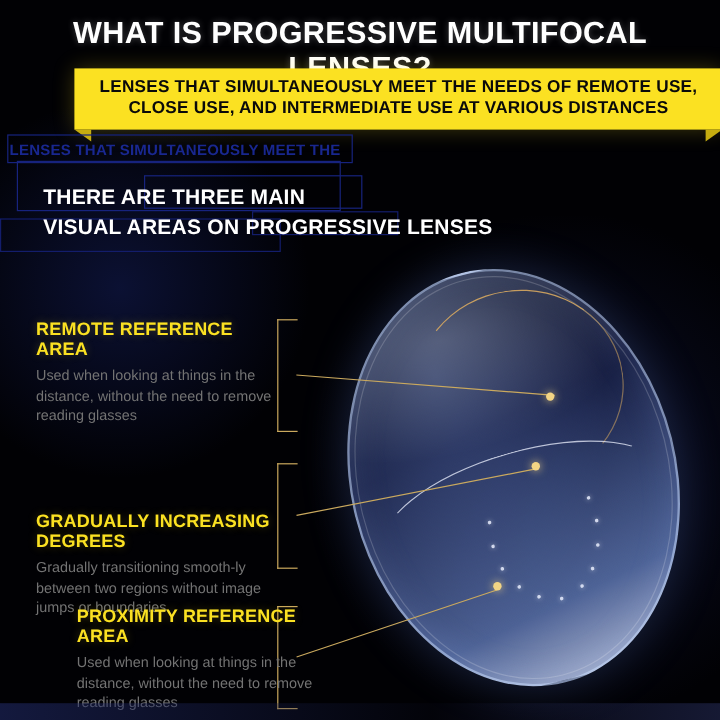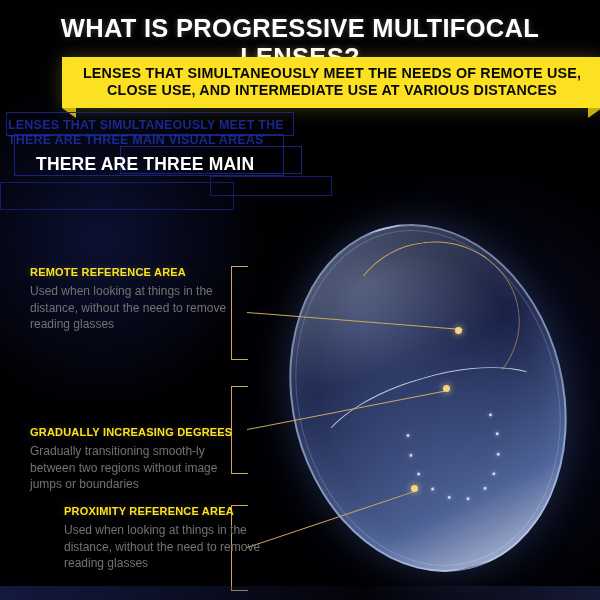--- a/index.html
+++ b/index.html
@@ -203,21 +203,21 @@
     box-shadow: 0 0 4px rgba(255,255,255,0.6);
   }
 
   
   .callout {
     position: absolute;
     width: 208px;
   }
   .callout .c-title {
     color: #fbe122;
-    font-size: 11px;
+    font-size: 15px;
     font-weight: 700;
     letter-spacing: 0.2px;
     text-transform: uppercase;
     margin-bottom: 5px;
     text-shadow: 0 0 8px rgba(251,225,34,0.25);
   }
   .callout .c-body {
     color: #737373;
     font-size: 12px;
     line-height: 16.5px;
@@ -286,25 +286,25 @@
     </div>
   </div>
 
   <div class="ghost-rect gr1"></div>
   <div class="ghost-rect gr2"></div>
   <div class="ghost-rect gr3"></div>
   <div class="ghost-rect gr4"></div>
   <div class="ghost-rect gr5"></div>
   <div class="ghost-block">
     <div class="ghost-line">LENSES THAT SIMULTANEOUSLY MEET THE</div>
-    <div class="ghost-line">THERE ARE THREE MAIN VISUAL AREAS</div>
   </div>
 
   <div class="subhead">
     <div>THERE ARE THREE MAIN</div>
+    <div>VISUAL AREAS ON PROGRESSIVE LENSES</div>
   </div>
 
   <div class="lens-stage">
     <div class="lens">
       <div class="lens-sheen"></div>
       <div class="lens-edge-hi"></div>
       <div class="arc-top"></div>
       <div class="arc-mid"></div>
       <div class="dot-ring">
         <i style="left:2%;top:10%"></i>

